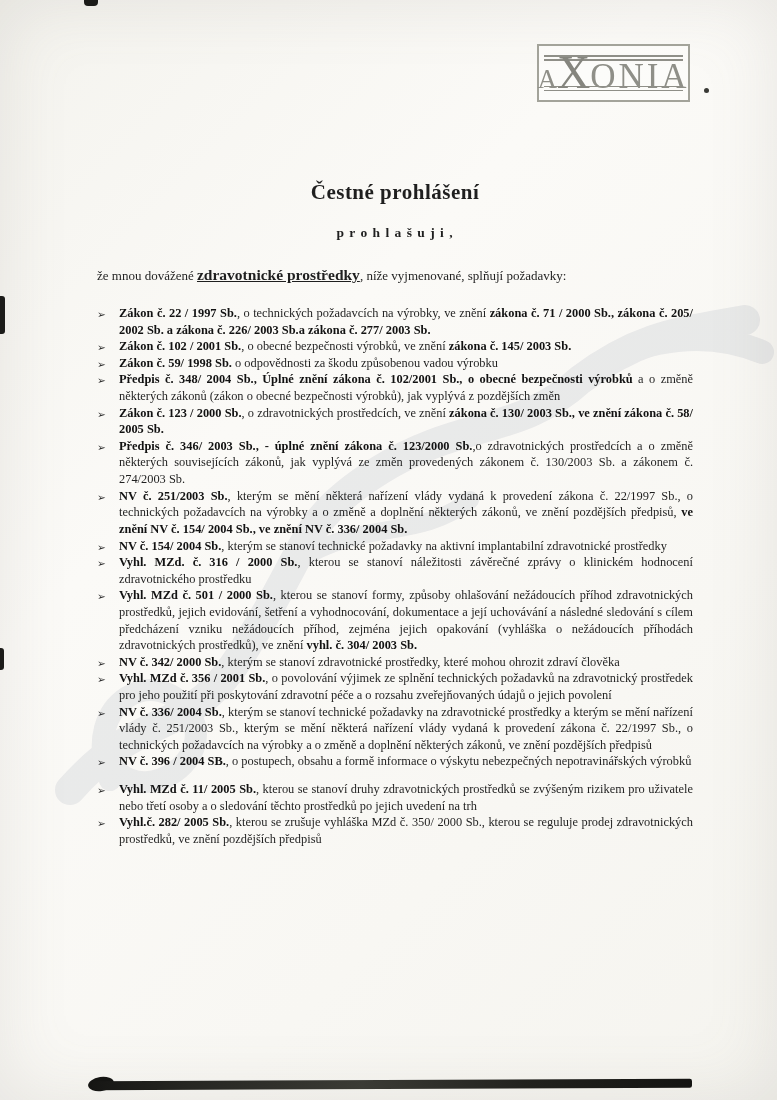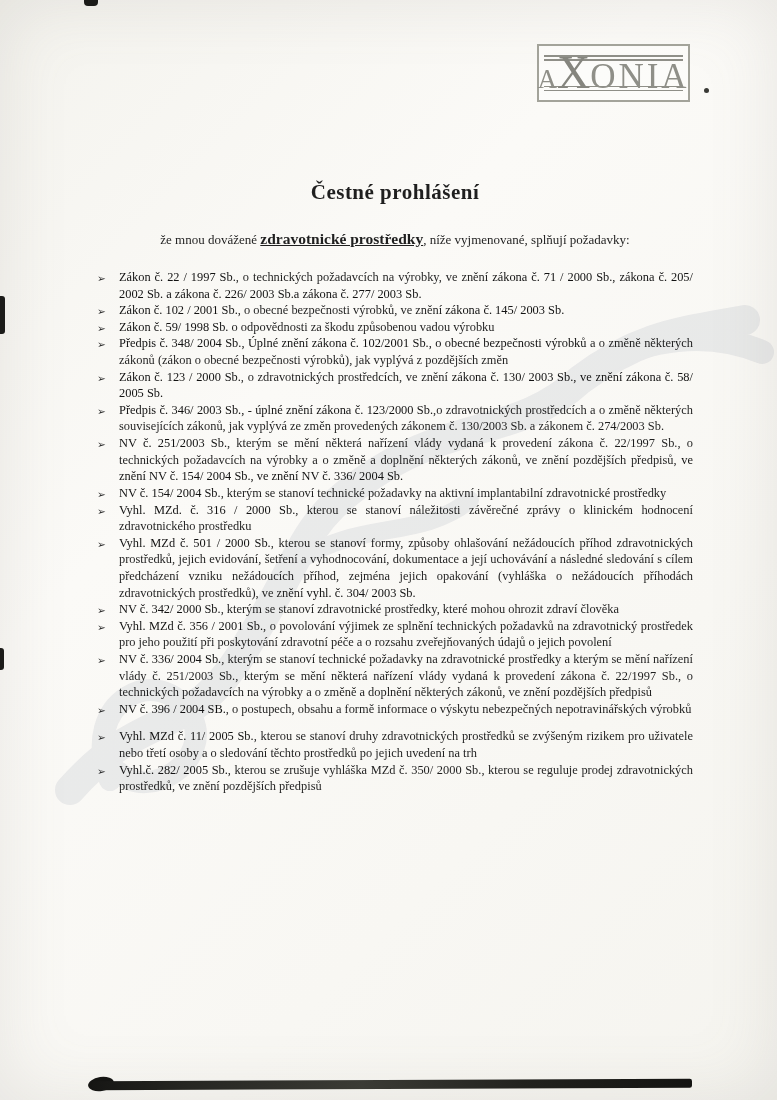--- a/index.html
+++ b/index.html
@@ -45,29 +45,29 @@
     background:#3a3a36;
   }
 
   
   .content{position:absolute;top:172px;left:97px;width:596px;z-index:2;}
   h1.title{
     margin:8px;text-align:center;font-size:21px;font-weight:bold;letter-spacing:0.5px;
   }
   p.intro{margin:29px 0 0 0;text-align:center;font-size:12.6px;}
   p.declare{margin:20px 0 0 0;text-align:center;font-size:13.5px;font-weight:bold;letter-spacing:1px;}
-  p.lead{margin:25px 0 12px 0;text-align:center;font-size:13px;}
+  p.lead{margin:25px 0 12px 0;text-align:left;font-size:13px;}
   .lead-bold{font-weight:bold;text-decoration:underline;font-size:15.5px;}
 
   .law-list{margin-top:21px;font-size:12.4px;line-height:1.34;}
   .li{display:flex;}
   .li.gap{margin-top:11px;}
   .bullet{flex:none;width:22px;font-family:"DejaVu Sans",sans-serif;font-size:10.5px;padding-top:2px;color:#2a2a2a;}
   .txt{flex:1;text-align:justify;}
-  .txt .b{font-weight:normal;color:#121212;}
+  .txt .b{font-weight:bold;color:#121212;}
 
   
   .watermark{
     position:absolute;inset:0;z-index:3;pointer-events:none;
     opacity:0.13;mix-blend-mode:multiply;
   }
   .watermark path{stroke:var(--watermark);fill:none;stroke-linecap:round;}
 
   
   .artifact{position:absolute;background:#1b1b19;z-index:4;}
@@ -97,20 +97,21 @@
     <div class="logo-text">
       <span class="logo-a">A</span>
         <span class="logo-x">X</span>
         <span class="logo-rest">ONIA</span>
     </div>
   </div>
   <div class="logo-period"></div>
 
   <div class="content">
     <h1 class="title">Čestné prohlášení</h1>
+    <p class="declare">p r o h l a š u j i ,</p>
     <p class="lead"><span>že mnou dovážené </span><span class="lead-bold">zdravotnické prostředky</span><span>, níže vyjmenované, splňují požadavky:</span></p>
     <div class="law-list">
         <div class="li">
           <span class="bullet">➢</span>
           <span class="txt"><span class="b">Zákon č. 22 / 1997 Sb.</span><span>, o technických požadavcích na výrobky, ve znění </span><span class="b">zákona č. 71 / 2000 Sb., zákona č. 205/ 2002 Sb. a zákona č. 226/ 2003 Sb.a zákona č. 277/ 2003 Sb.</span></span>
         </div>
         <div class="li">
           <span class="bullet">➢</span>
           <span class="txt"><span class="b">Zákon č. 102 / 2001 Sb.</span><span>, o obecné bezpečnosti výrobků, ve znění </span><span class="b">zákona č. 145/ 2003 Sb.</span></span>
         </div>

